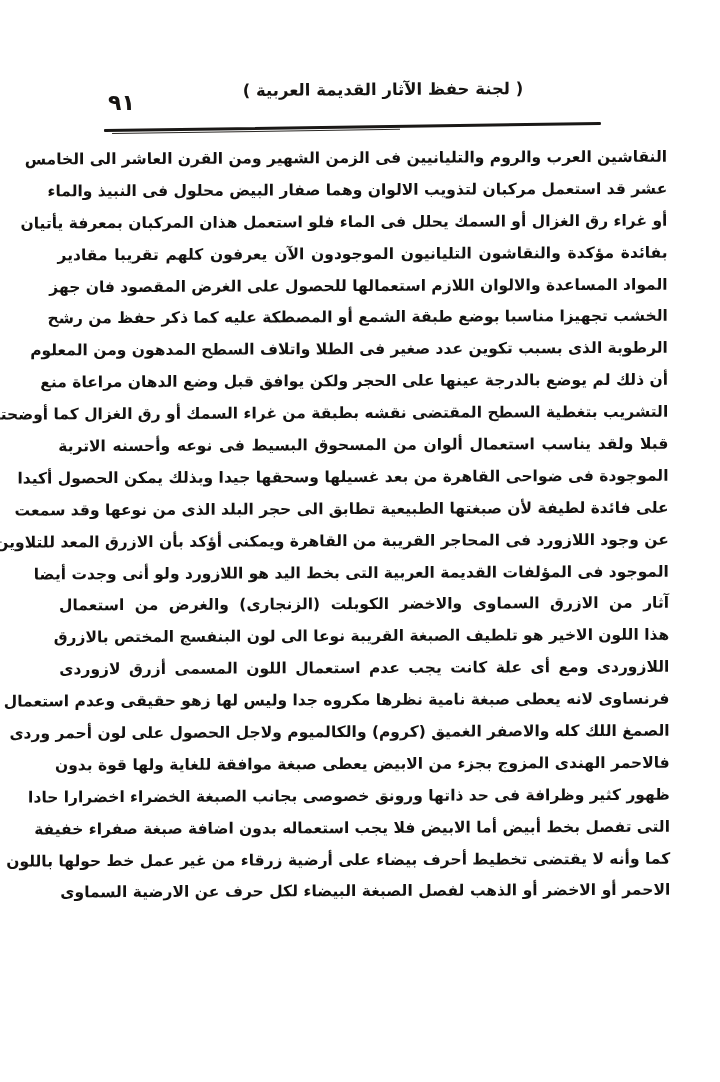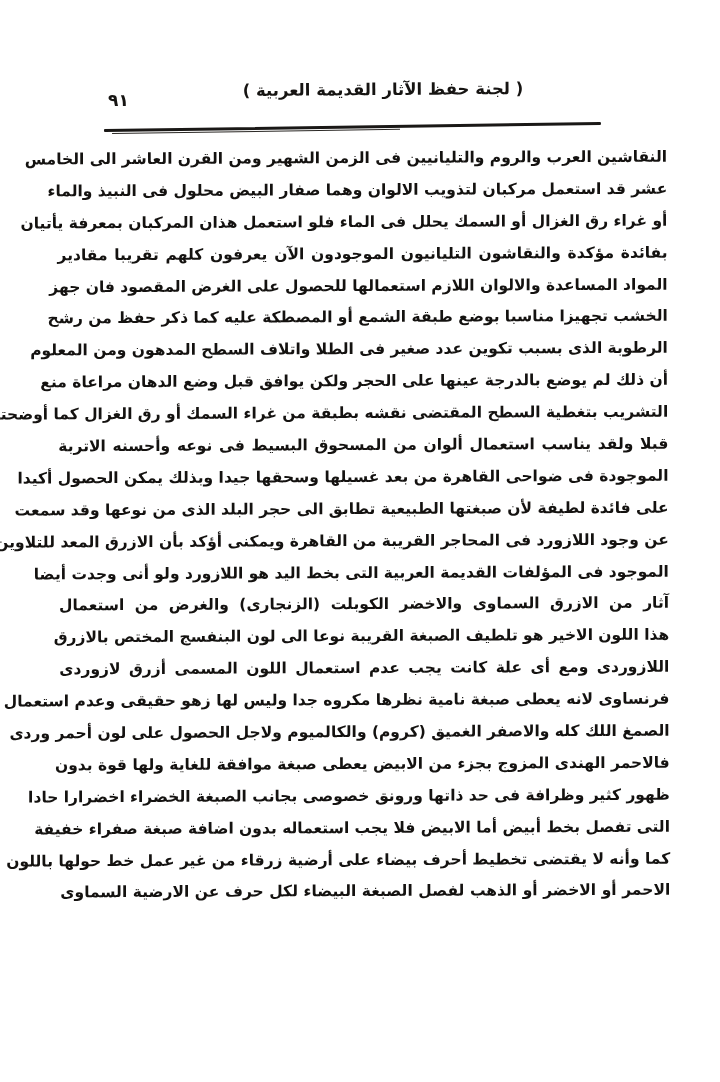--- a/index.html
+++ b/index.html
@@ -15,21 +15,21 @@
     overflow: hidden;
     color: #161412;
   }
   .scan-header {
     position: absolute;
     top: 0; left: 0; right: 0; height: 140px;
   }
   .page-number {
     position: absolute;
     top: 90px; left: 108px;
-    font-size: 17px;
+    font-size: 22px;
     font-weight: 700;
     letter-spacing: 2px;
     color: #161412;
   }
   .page-title {
     position: absolute;
     top: 80px; left: 383px;
     transform: translateX(-50%) rotate(-0.4deg);
     white-space: nowrap;
     direction: rtl;

